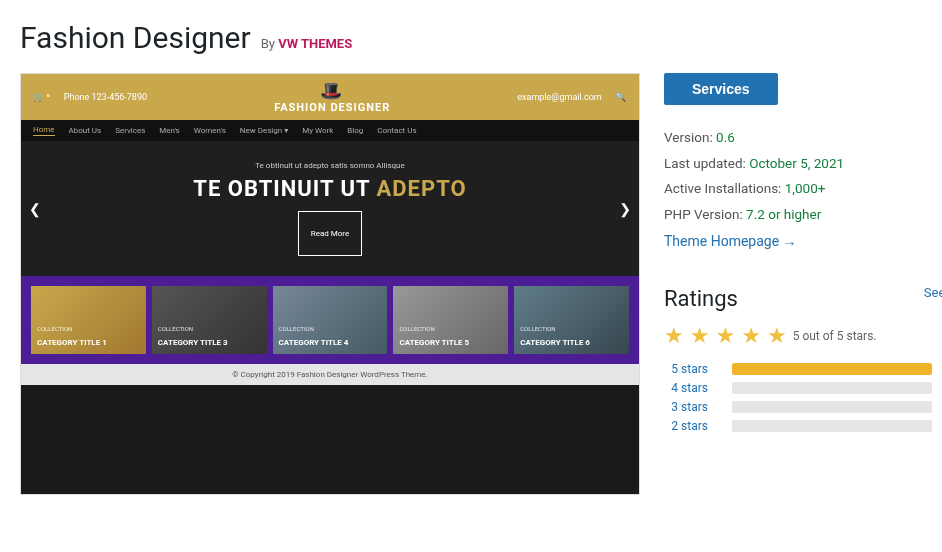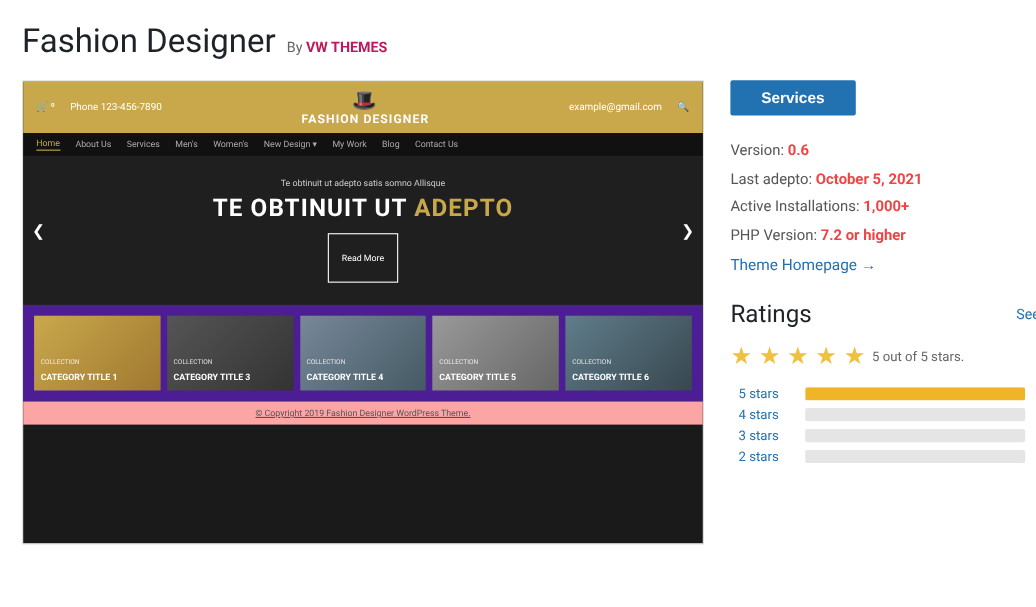--- a/index.html
+++ b/index.html
@@ -177,26 +177,25 @@
       display: block;
     }
     .cat-label .cat-title {
       font-size: 8px;
       font-weight: bold;
       text-transform: uppercase;
     }
 
     
     .theme-footer {
-      background: #fca5a5;
+      background: #e5e5e5;
       text-align: center;
       padding: 6px;
       font-size: 8px;
       color: #555;
-      text-decoration: underline;
     }
 
     
     .sidebar {
       flex: 1;
     }
 
     .action-buttons {
       display: flex;
       gap: 10px;
@@ -224,42 +223,43 @@
 
     .meta-info {
       margin-bottom: 20px;
       line-height: 1.9;
     }
     .meta-info .meta-row {
       font-size: 13.5px;
       color: #555;
     }
     .meta-info .meta-row strong {
-      color: #ef4444;
-      font-weight: 700;
+      color: #15803d;
+      font-weight: 400;
     }
     .meta-link {
       color: #2271b1;
       text-decoration: none;
       font-size: 14px;
     }
 
     .ratings-section {
       margin-top: 10px;
     }
     .ratings-header {
       display: flex;
       align-items: center;
       justify-content: space-between;
       margin-bottom: 12px;
     }
     .ratings-title {
       font-size: 22px;
       font-weight: 400;
       color: #1d2327;
+      margin-top: 12px;
     }
     .see-all-link {
       color: #2271b1;
       text-decoration: none;
       font-size: 13px;
     }
 
     .stars-row {
       display: flex;
       align-items: center;
@@ -405,21 +405,21 @@
     <div class="action-buttons">
       <button class="btn-download">Services</button>
     </div>
 
     <div class="meta-info">
       <div class="meta-row">
         <span>Version:</span>
         <strong>0.6</strong>
       </div>
       <div class="meta-row">
-        <span>Last adepto:</span>
+        <span>Last updated:</span>
         <strong>October 5, 2021</strong>
       </div>
       <div class="meta-row">
         <span>Active Installations:</span>
         <strong>1,000+</strong>
       </div>
       <div class="meta-row">
         <span>PHP Version:</span>
         <strong>7.2 or higher</strong>
       </div>

